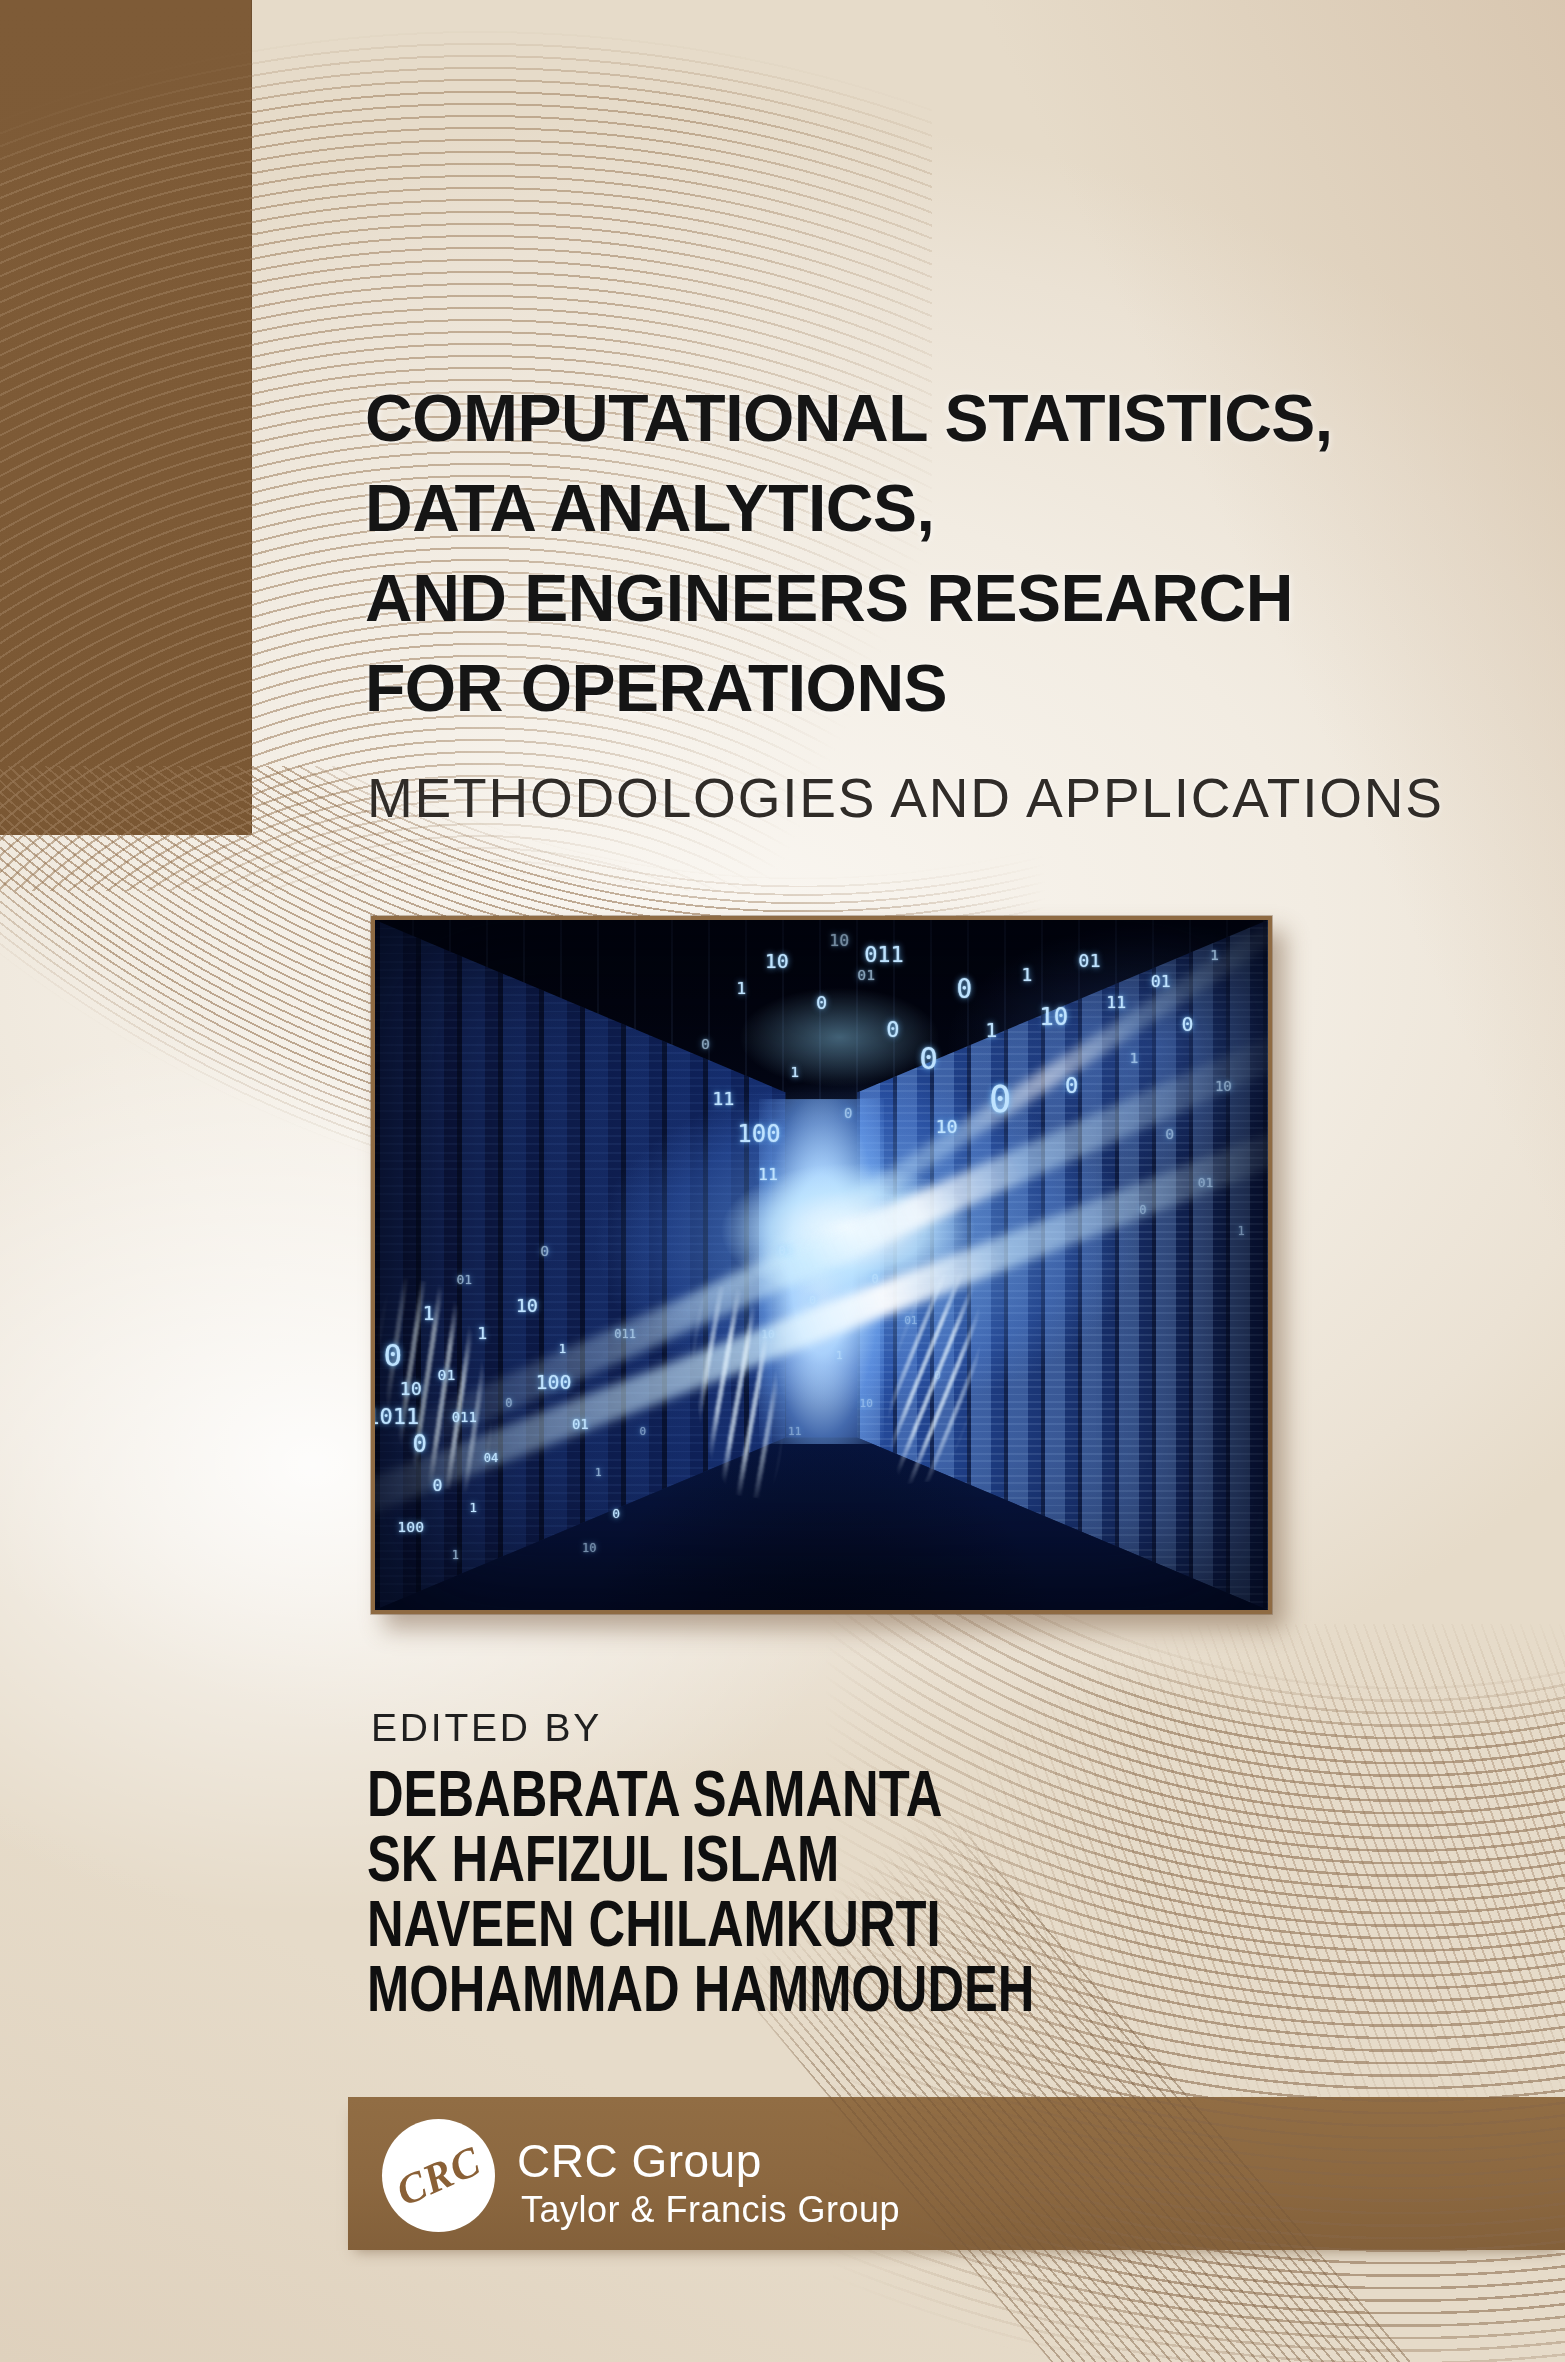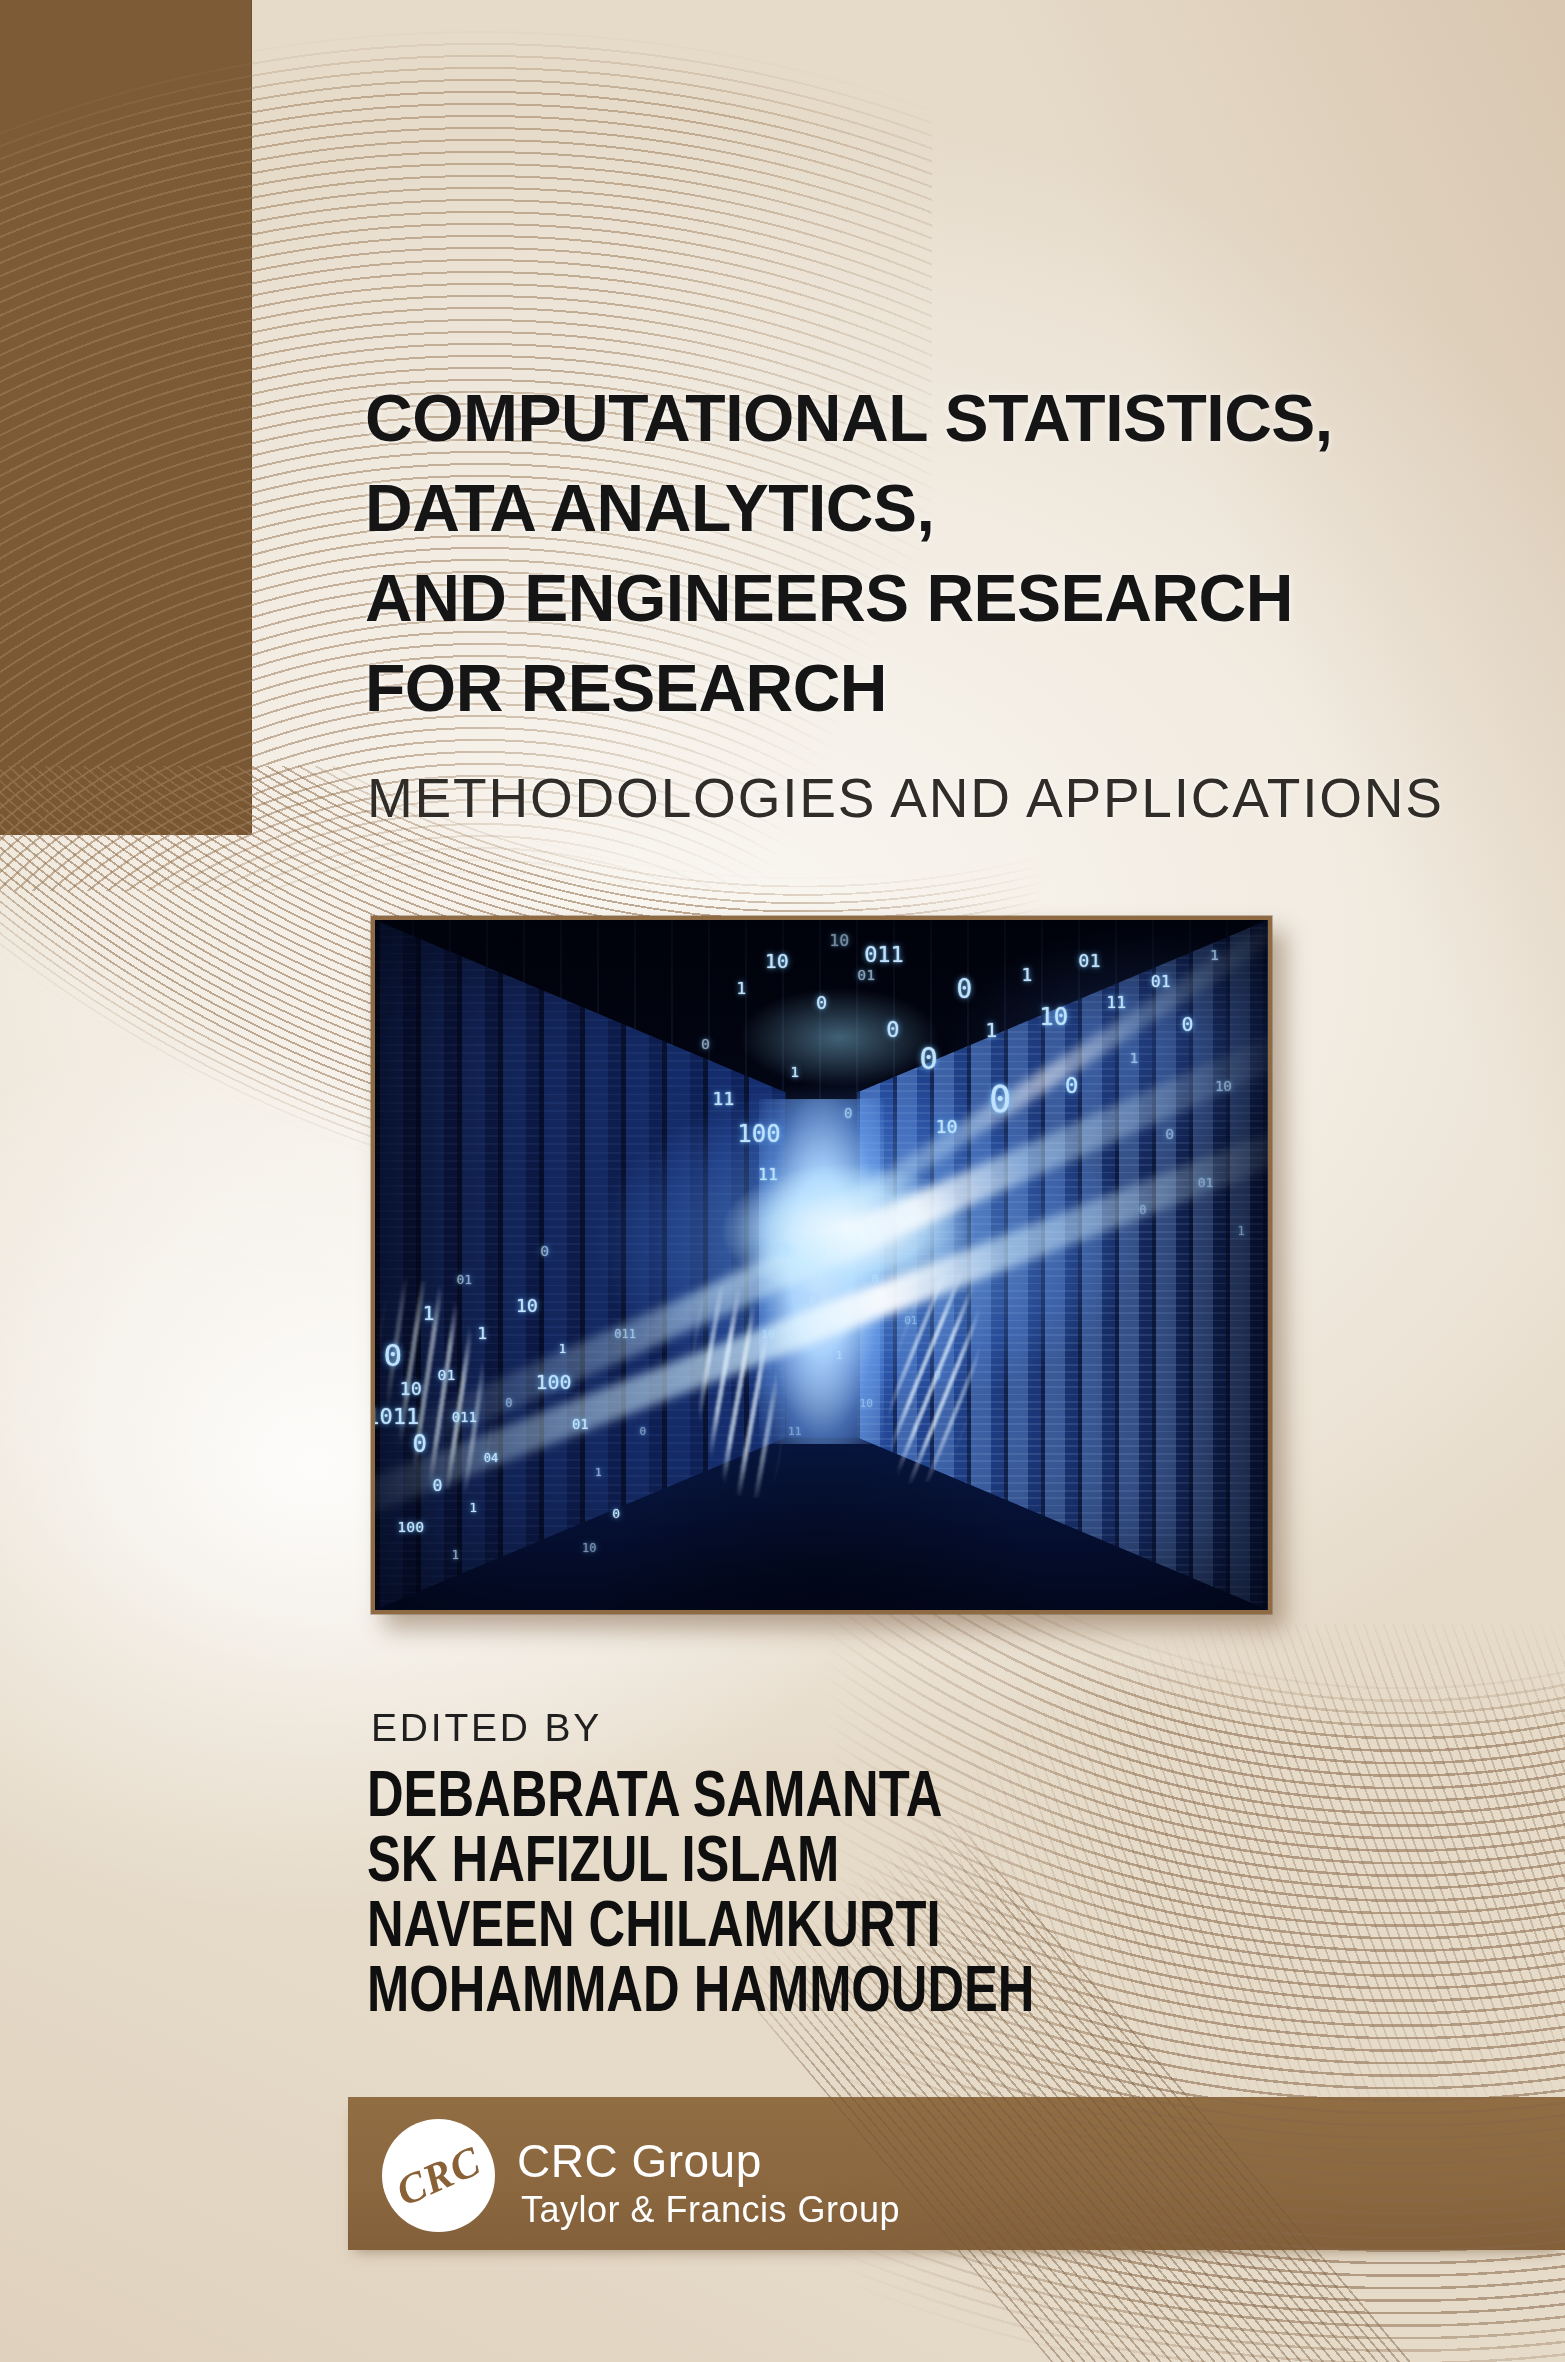--- a/index.html
+++ b/index.html
@@ -144,21 +144,21 @@
 <div class="abs wave w3">
     <div class="rings"></div>
   </div>
 <div class="abs wave w4"></div>
 <div class="abs wave w5"></div>
 
 <h1 class="abs title">
   <span class="tline">COMPUTATIONAL STATISTICS,</span>
   <span class="tline">DATA ANALYTICS,</span>
   <span class="tline">AND ENGINEERS RESEARCH</span>
-  <span class="tline">FOR RESEARCH</span>
+  <span class="tline">FOR OPERATIONS</span>
 </h1>
 <div class="abs subtitle">METHODOLOGIES AND APPLICATIONS</div>
 
 <figure class="abs photo">
   <div class="ph-base"></div>
   <div class="ph-ceiling"></div>
   <div class="ph-wall-left"></div>
   <div class="ph-wall-right"></div>
   <div class="ph-floor"></div>
   <div class="ph-endwall"></div>

